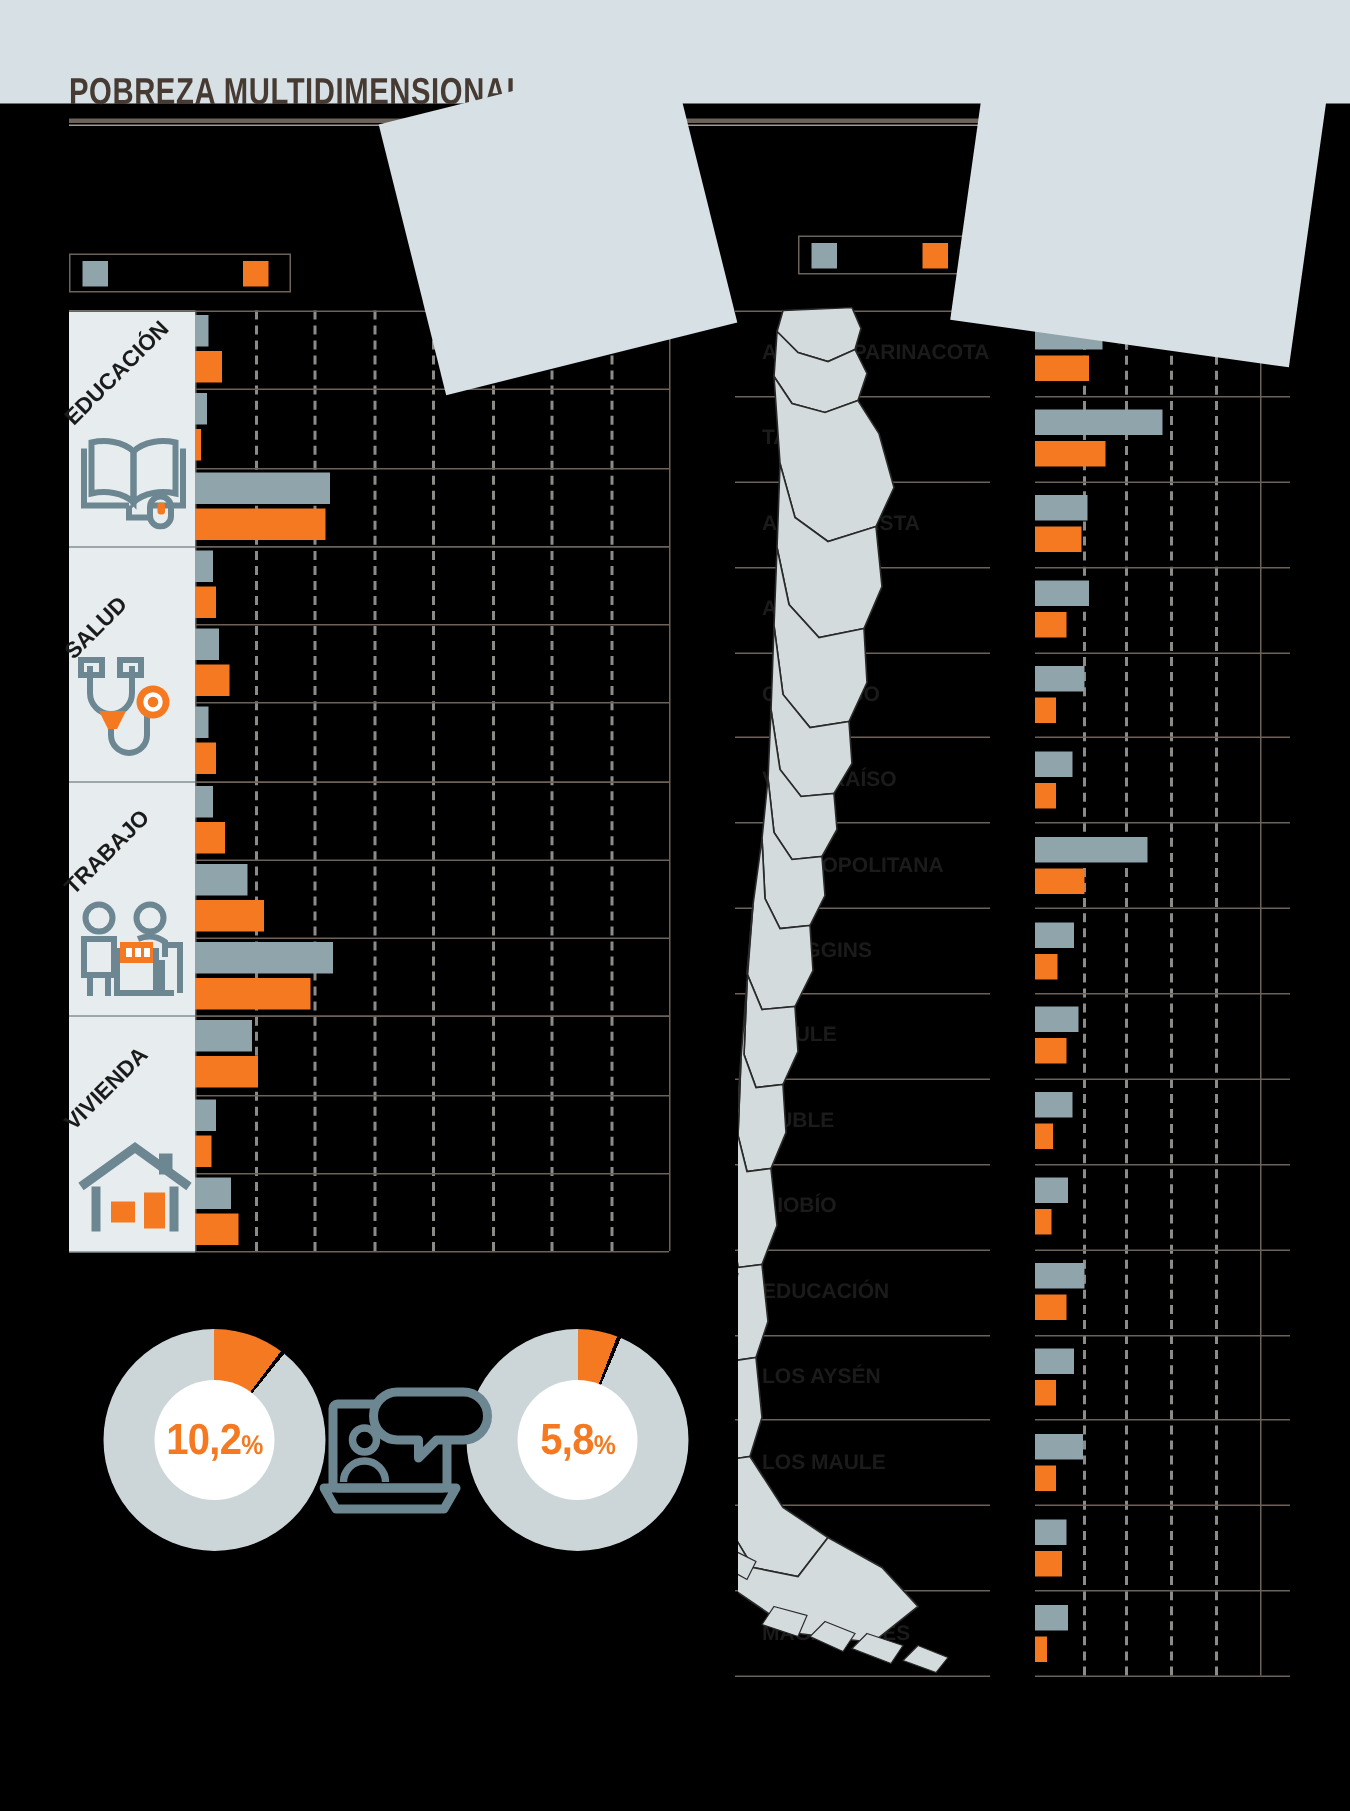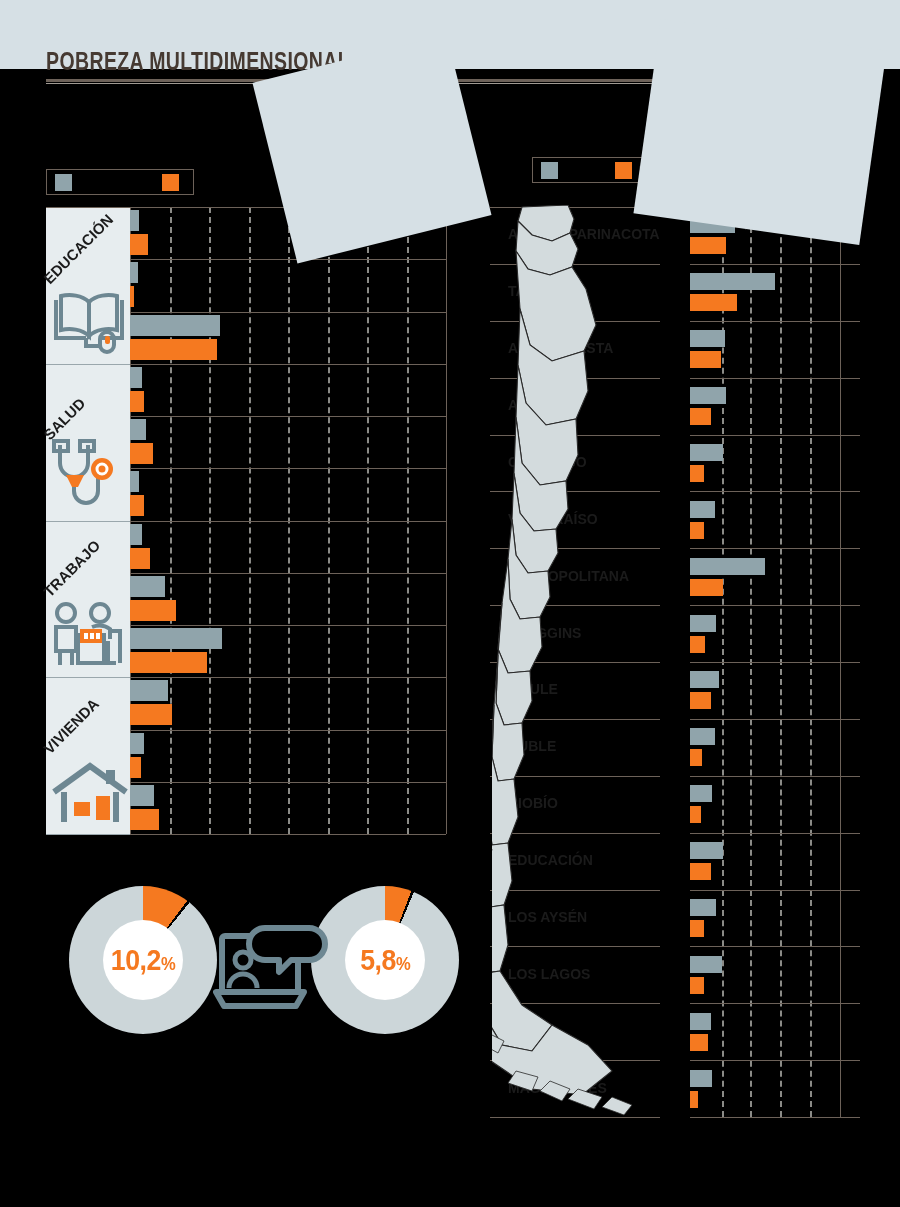--- a/index.html
+++ b/index.html
@@ -363,21 +363,21 @@
       <div class="rc-label" style="left: 18px; top: 190.062px;">ATACAMA</div>
       <div class="rc-label" style="left: 18px; top: 246.938px;">COQUIMBO</div>
       <div class="rc-label" style="left: 18px; top: 303.812px;">VALPARAÍSO</div>
       <div class="rc-label" style="left: 18px; top: 360.688px;">METROPOLITANA</div>
       <div class="rc-label" style="left: 18px; top: 417.562px;">O'HIGGINS</div>
       <div class="rc-label" style="left: 18px; top: 474.438px;">MAULE</div>
       <div class="rc-label" style="left: 18px; top: 531.312px;">ÑUBLE</div>
       <div class="rc-label" style="left: 18px; top: 588.188px;">BIOBÍO</div>
       <div class="rc-label" style="left: 18px; top: 645.062px;">EDUCACIÓN</div>
       <div class="rc-label" style="left: 18px; top: 701.938px;">LOS AYSÉN</div>
-      <div class="rc-label" style="left: 18px; top: 758.812px;">LOS LAGOS</div>
+      <div class="rc-label" style="left: 18px; top: 758.812px;">LOS MAULE</div>
       <div class="rc-label" style="left: 18px; top: 815.688px;">AYSÉN</div>
       <div class="rc-label" style="left: 18px; top: 872.562px;">MAGALLANES</div>
       <div class="rc-bar g" style="left: 190px; top: 9.4375px; width: 54.6px;"></div>
       <div class="rc-bar o" style="left: 190px; top: 30.4375px; width: 46.2px;"></div>
       <div class="rc-bar g" style="left: 190px; top: 66.3125px; width: 95.2px;"></div>
       <div class="rc-bar o" style="left: 190px; top: 87.3125px; width: 57.4px;"></div>
       <div class="rc-bar g" style="left: 190px; top: 123.188px; width: 44.8px;"></div>
       <div class="rc-bar o" style="left: 190px; top: 144.188px; width: 40.6px;"></div>
       <div class="rc-bar g" style="left: 190px; top: 180.062px; width: 46.2px;"></div>
       <div class="rc-bar o" style="left: 190px; top: 201.062px; width: 30.8px;"></div>

